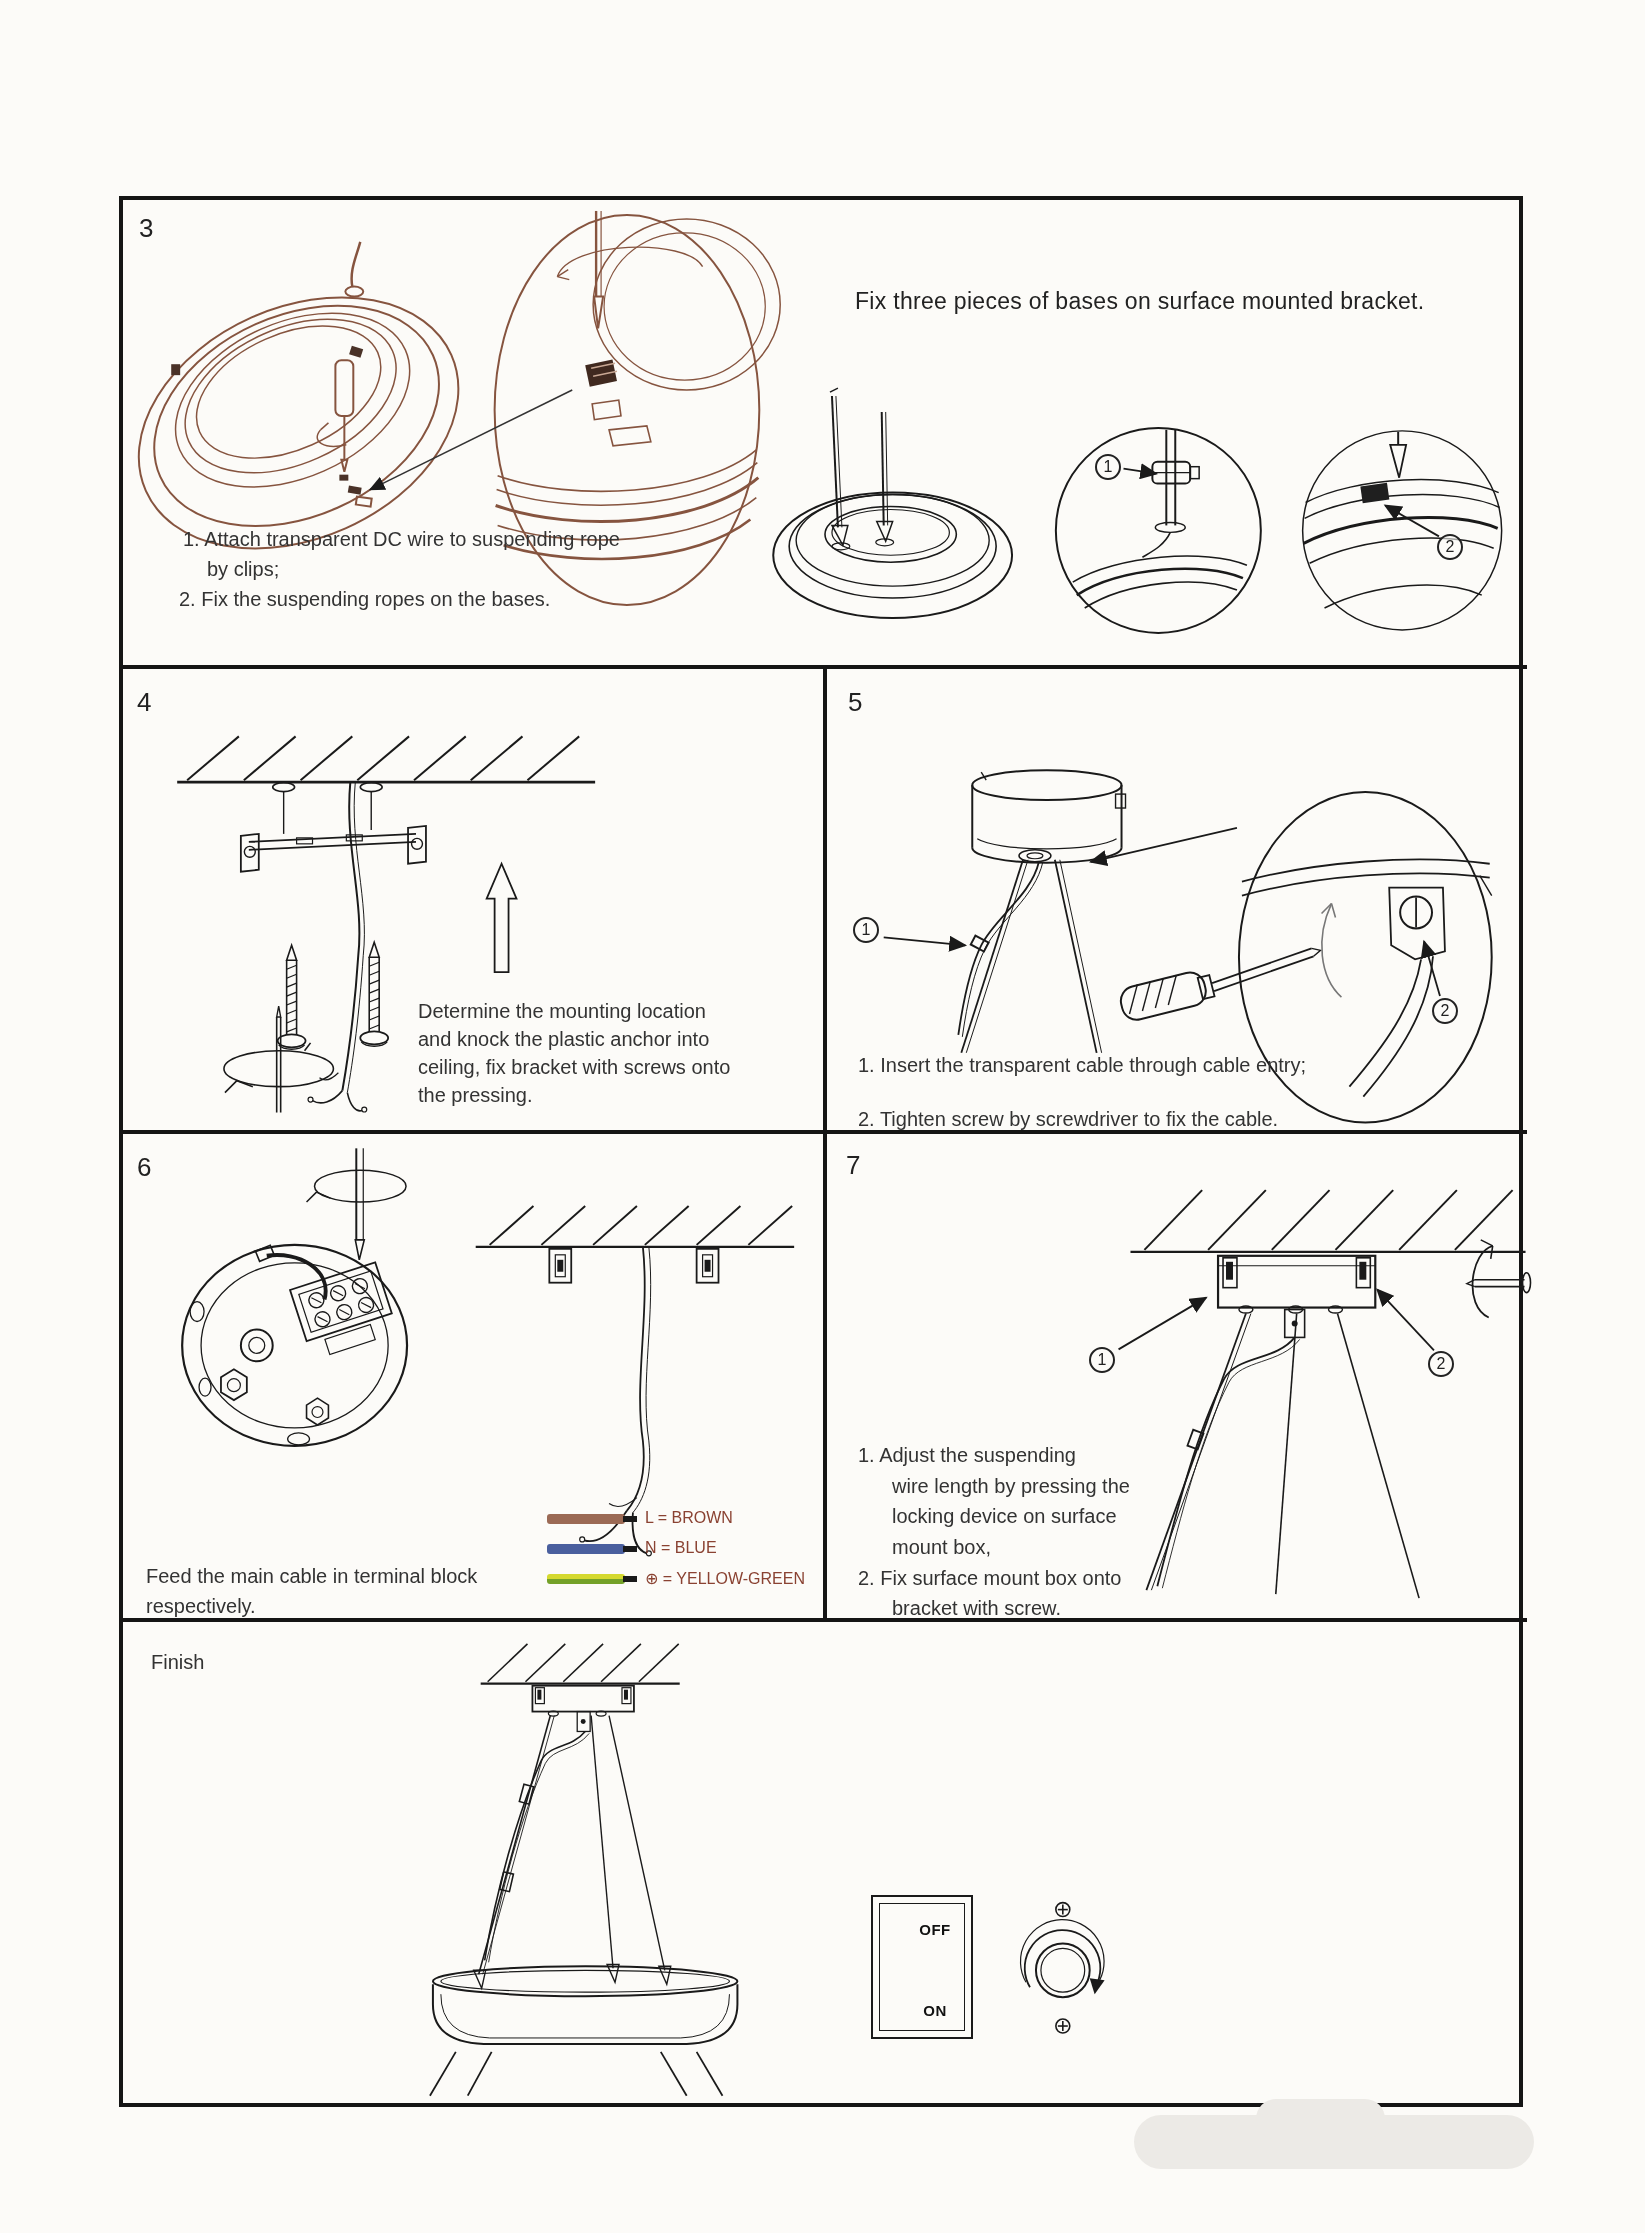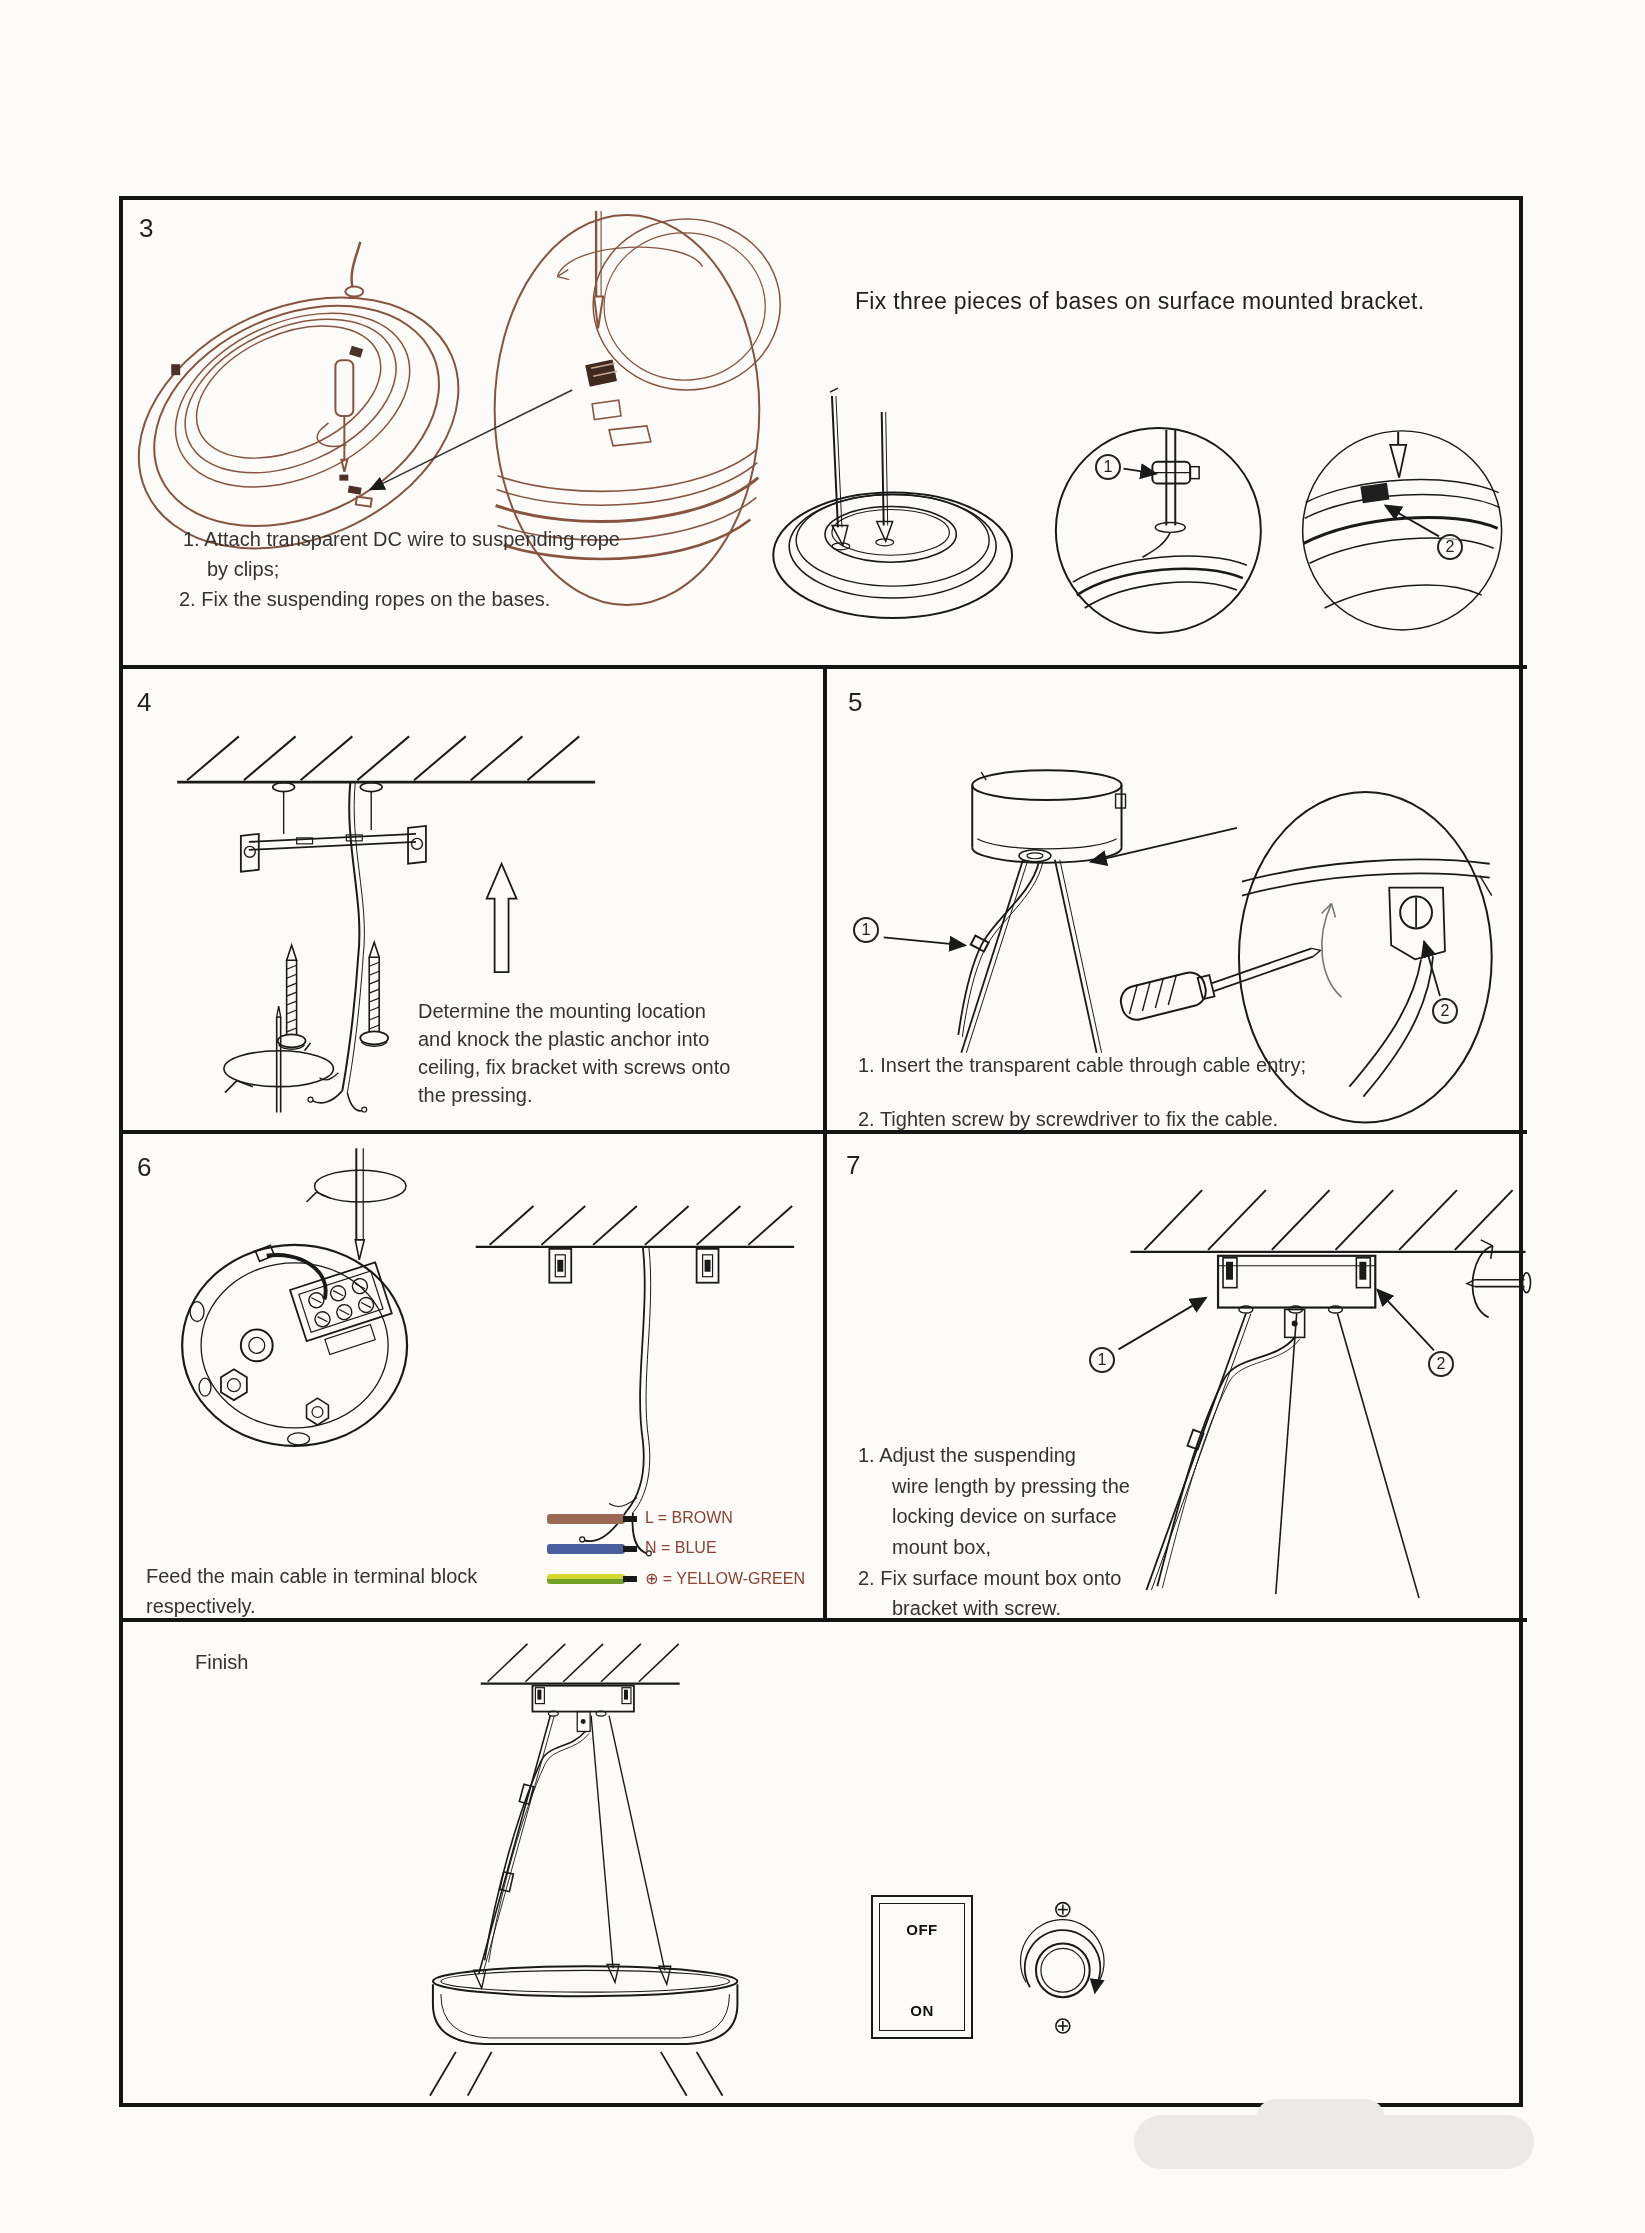--- a/index.html
+++ b/index.html
@@ -23,21 +23,21 @@
   svg.art{position:absolute;left:0;top:0;}
   .legend-row{position:absolute;height:12px;}
   .wire{position:absolute;left:0;top:0;width:78px;height:10px;border-radius:3px;}
   .wire-tip{position:absolute;left:76px;top:2px;width:14px;height:6px;background:#1a1a1a;}
   .wire-brown{background:#9b6a55;}
   .wire-blue{background:#4a5f9e;}
   .wire-yg{background:linear-gradient(#d5d92f 50%,#74a128 50%);}
   .legend-label{position:absolute;left:98px;top:-5px;font-size:16px;color:#8a4232;white-space:pre;}
   .plate{position:absolute;border:2px solid #1a1a1a;box-sizing:border-box;background:#fcfbf8;}
   .plate-bevel{position:absolute;left:6px;top:6px;right:6px;bottom:6px;border:1px solid #1a1a1a;}
-  .switch-word{position:absolute;width:100%;text-align:center;font-size:15px;font-weight:700;color:#111;letter-spacing:0.5px;}
+  .switch-word{position:absolute;width:100%;text-align:center;font-size:15px;font-weight:700;color:#111;letter-spacing:0.5px;padding-left:13px;}
   .watermark{position:absolute;background:#eceae6;border-radius:30px;}
 </style>
 </head>
 <body>
 
 <div class="page">
 
   <div class="outer-box"></div>
   <div class="hdiv" style="top:665px;"></div>
   <div class="hdiv" style="top:1130px;"></div>
@@ -441,21 +441,21 @@
   <span class="t num" style="left:846px;top:1152px;">7</span>
   <span class="t body-text" style="left:858px;top:1445px;">1. Adjust the suspending</span>
   <span class="t body-text" style="left:892px;top:1476px;">wire length by pressing the</span>
   <span class="t body-text" style="left:892px;top:1506px;">locking device on surface</span>
   <span class="t body-text" style="left:892px;top:1537px;">mount box,</span>
   <span class="t body-text" style="left:858px;top:1568px;">2. Fix surface mount box onto</span>
   <span class="t body-text" style="left:892px;top:1598px;">bracket with screw.</span>
   <span class="callout" style="left:1089px;top:1347px;">1</span>
   <span class="callout" style="left:1428px;top:1351px;">2</span>
 
-  <span class="t body-text" style="left:151px;top:1652px;margin-left:44px;">Finish</span>
+  <span class="t body-text" style="left:151px;top:1652px;">Finish</span>
 
   <div class="plate" style="left:871px;top:1895px;width:102px;height:144px;">
     <div class="plate-bevel"></div>
     <span class="switch-word" style="top:24px;">OFF</span>
     <span class="switch-word" style="top:105px;">ON</span>
   </div>
 
   <div class="watermark" style="left:1134px;top:2115px;width:400px;height:54px;"></div>
   <div class="watermark" style="left:1256px;top:2099px;width:129px;height:40px;"></div>
 

